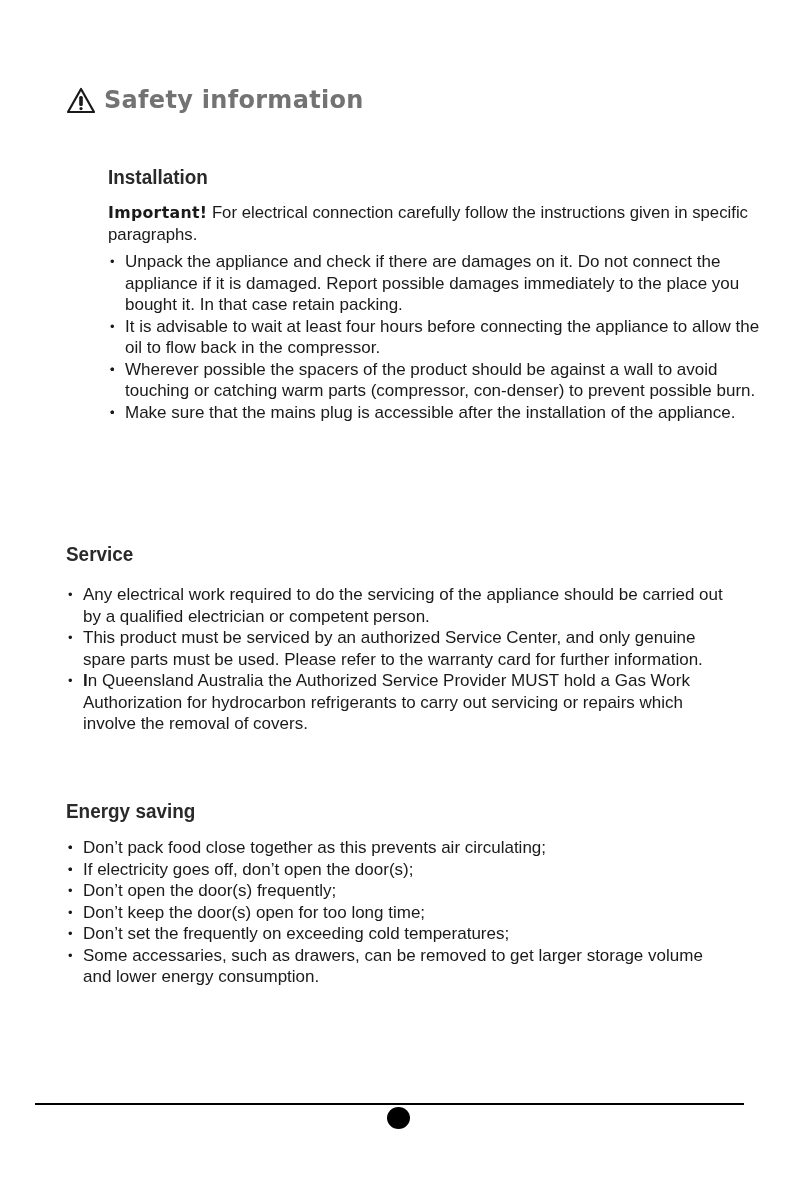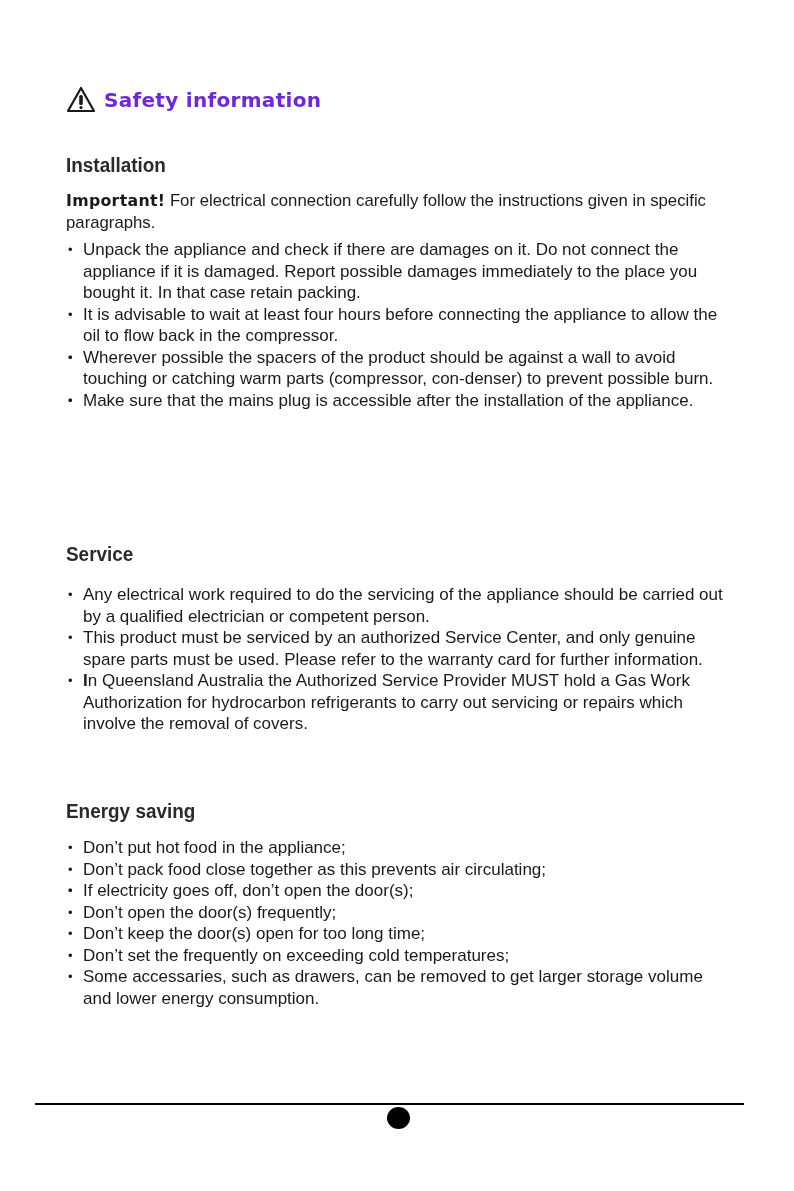--- a/index.html
+++ b/index.html
@@ -6,21 +6,21 @@
     body {
       width: 794px; height: 1191px; position: relative; overflow: hidden;
       font-family: "Liberation Sans", sans-serif; color: #1a1a1a;
     }
     .page-title {
       position: absolute; left: 66px; top: 86px;
       display: flex; align-items: center; gap: 8px;
     }
     .page-title .title-text {
       font-family: "DejaVu Sans", sans-serif; font-weight: bold;
-      font-size: 20px; letter-spacing: 0.3px; color: #6d28d9;
+      font-size: 24px; letter-spacing: 0.3px; color: #737373;
     }
     .warn-icon { width: 30px; height: 27px; display: inline-block; }
     .section { position: absolute; left: 66px; width: 660px; }
     .section-heading {
       font-family: "Liberation Sans", sans-serif; font-weight: bold;
       font-size: 19.5px; color: #2a2a2a; margin: 0;
       transform: scaleX(0.97); transform-origin: left;
     }
     .body-text {
       font-size: 17px; line-height: 21.5px; color: #1a1a1a;
@@ -53,21 +53,21 @@
 
 <div class="page-title">
   <svg class="warn-icon" viewBox="0 0 30 27">
     <path d="M15 2 L28 25 L2 25 Z" fill="none" stroke="#1a1a1a" stroke-width="2.2" stroke-linejoin="round"></path>
     <rect x="13.2" y="9" width="3.6" height="10" rx="1.5" fill="#1a1a1a"></rect>
     <circle cx="15" cy="21.6" r="1.6" fill="#1a1a1a"></circle>
   </svg>
   <span class="title-text">Safety information</span>
 </div>
 
-<div class="section" style="top:154px;">
+<div class="section" style="top:166px;margin-left:42px;">
   <h2 class="section-heading">Installation</h2>
   <div class="body-text" style="margin-top:13px;">
     <span class="important-label">Important!</span><span> For electrical connection carefully follow the instructions given in specific paragraphs.</span>
   </div>
   <ul class="bullets" style="margin-top:6px;">
     <li><span class="bullet">•</span><span>Unpack the appliance and check if there are damages on it. Do not connect the appliance if it is damaged. Report possible damages immediately to the place you bought it. In that case retain packing.</span></li>
     <li><span class="bullet">•</span><span>It is advisable to wait at least four hours before connecting the appliance to allow the oil to flow back in the compressor.</span></li>
     <li><span class="bullet">•</span></li>
     <li><span class="bullet">•</span><span>Wherever possible the spacers of the product should be against a wall to avoid touching or catching warm parts (compressor, con-denser) to prevent possible burn.</span></li>
     <li><span class="bullet">•</span></li>
@@ -80,21 +80,21 @@
   <ul class="bullets" style="margin-top:18px;">
     <li><span class="bullet">•</span><span>Any electrical work required to do the servicing of the appliance should be carried out by a qualified electrician or competent person.</span></li>
     <li><span class="bullet">•</span><span>This product must be serviced by an authorized Service Center, and only genuine spare parts must be used.  Please refer to the warranty card for further information.</span></li>
     <li><span class="bullet">•</span><span class="bold-initial">I</span><span>n Queensland Australia the Authorized Service Provider MUST hold a Gas Work Authorization for hydrocarbon refrigerants to carry out servicing or repairs which involve the removal of covers.</span></li>
   </ul>
 </div>
 
 <div class="section" style="top:800px;">
   <h2 class="section-heading">Energy saving</h2>
   <ul class="bullets" style="margin-top:14px;">
-    <li><span class="bullet">•</span><span>Don’t put hot food in the appliance;</span></li>
+    <li><span class="bullet">•</span></li>
     <li><span class="bullet">•</span><span>Don’t pack food close together as this prevents air circulating;</span></li>
     <li><span class="bullet">•</span></li>
     <li><span class="bullet">•</span><span>If electricity goes off, don’t open the door(s);</span></li>
     <li><span class="bullet">•</span><span>Don’t open the door(s) frequently;</span></li>
     <li><span class="bullet">•</span><span>Don’t keep the door(s) open  for too long time;</span></li>
     <li><span class="bullet">•</span><span>Don’t set the frequently on exceeding cold temperatures;</span></li>
     <li><span class="bullet">•</span><span>Some accessaries, such as drawers, can be removed to get larger storage volume and lower energy consumption.</span></li>
   </ul>
 </div>
 

